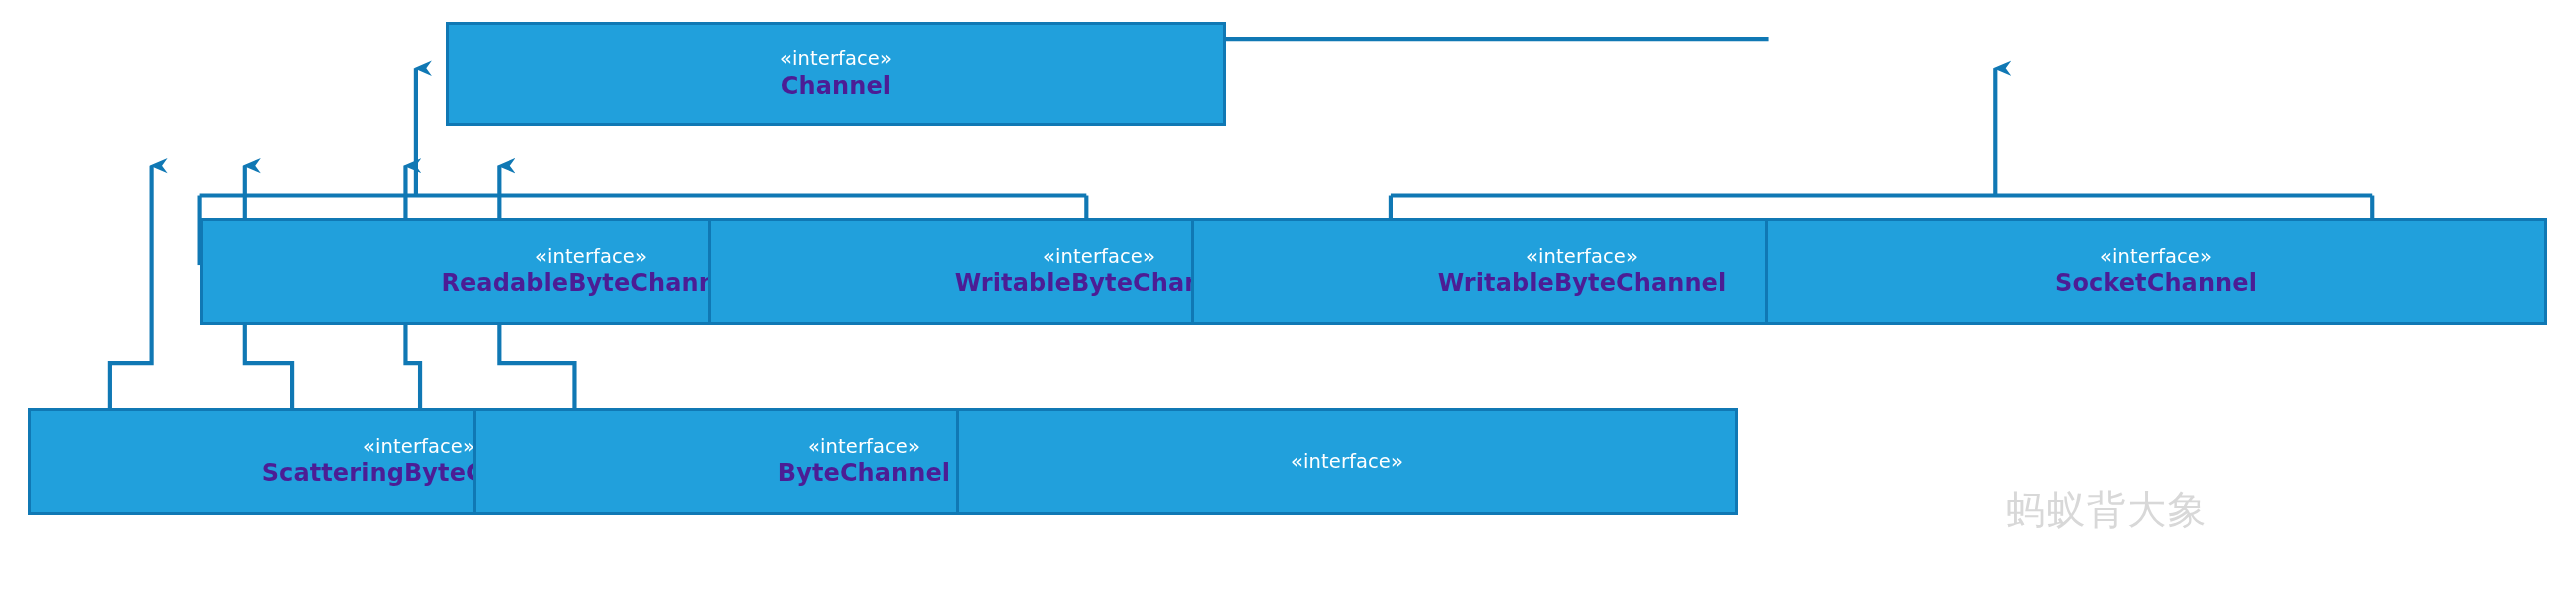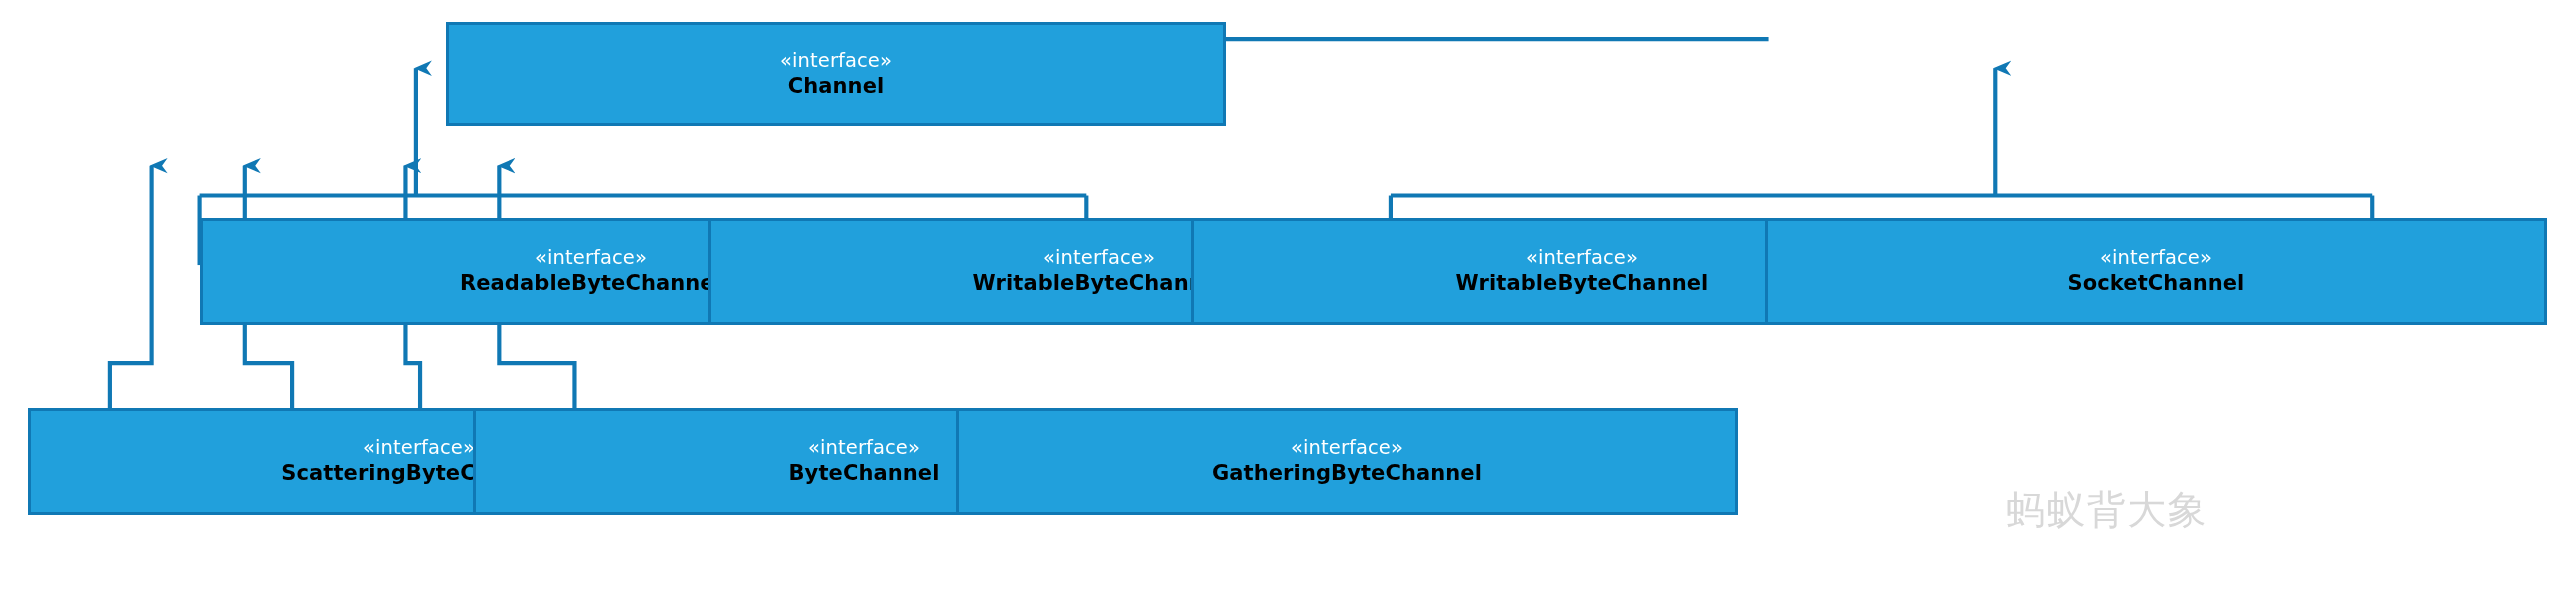--- a/index.html
+++ b/index.html
@@ -41,24 +41,24 @@
   }
   .uml-stereotype {
     font-family: "DejaVu Sans", sans-serif;
     font-size: 19.5px;
     font-weight: 400;
     letter-spacing: 0.1px;
     color: #ffffff;
   }
   .uml-name {
     font-family: "DejaVu Sans", sans-serif;
-    font-size: 21px;
+    font-size: 24px;
     font-weight: bold;
     letter-spacing: 0.1px;
-    color: #000000;
+    color: #4c1d95;
     margin-top: 2.8px;
   }
   #watermark {
     position: absolute;
     left: 2006px;
     top: 483px;
     font-family: "DejaVu Sans", sans-serif;
     font-size: 39px;
     color: #d8d8d8;
     letter-spacing: 1.4px;
@@ -140,19 +140,18 @@
     <div class="uml-name">ScatteringByteChannel</div>
   </div>
 
   <div class="uml-node" style="left: 473px; top: 408px; width: 782px; height: 107px; background: rgb(33, 160, 220); border-color: rgb(16, 120, 180); color: rgb(255, 255, 255);">
     <div class="uml-stereotype">«interface»</div>
     <div class="uml-name">ByteChannel</div>
   </div>
 
   <div class="uml-node" style="left: 956px; top: 408px; width: 782px; height: 107px; background: rgb(33, 160, 220); border-color: rgb(16, 120, 180); color: rgb(255, 255, 255);">
     <div class="uml-stereotype">«interface»</div>
-    <div class="uml-name">GatheringByteChannel</div>
   </div>
 
   <div id="watermark" style="color: rgb(216, 216, 216);">蚂蚁背大象</div>
 
 </div>
 
 
 </body></html>

